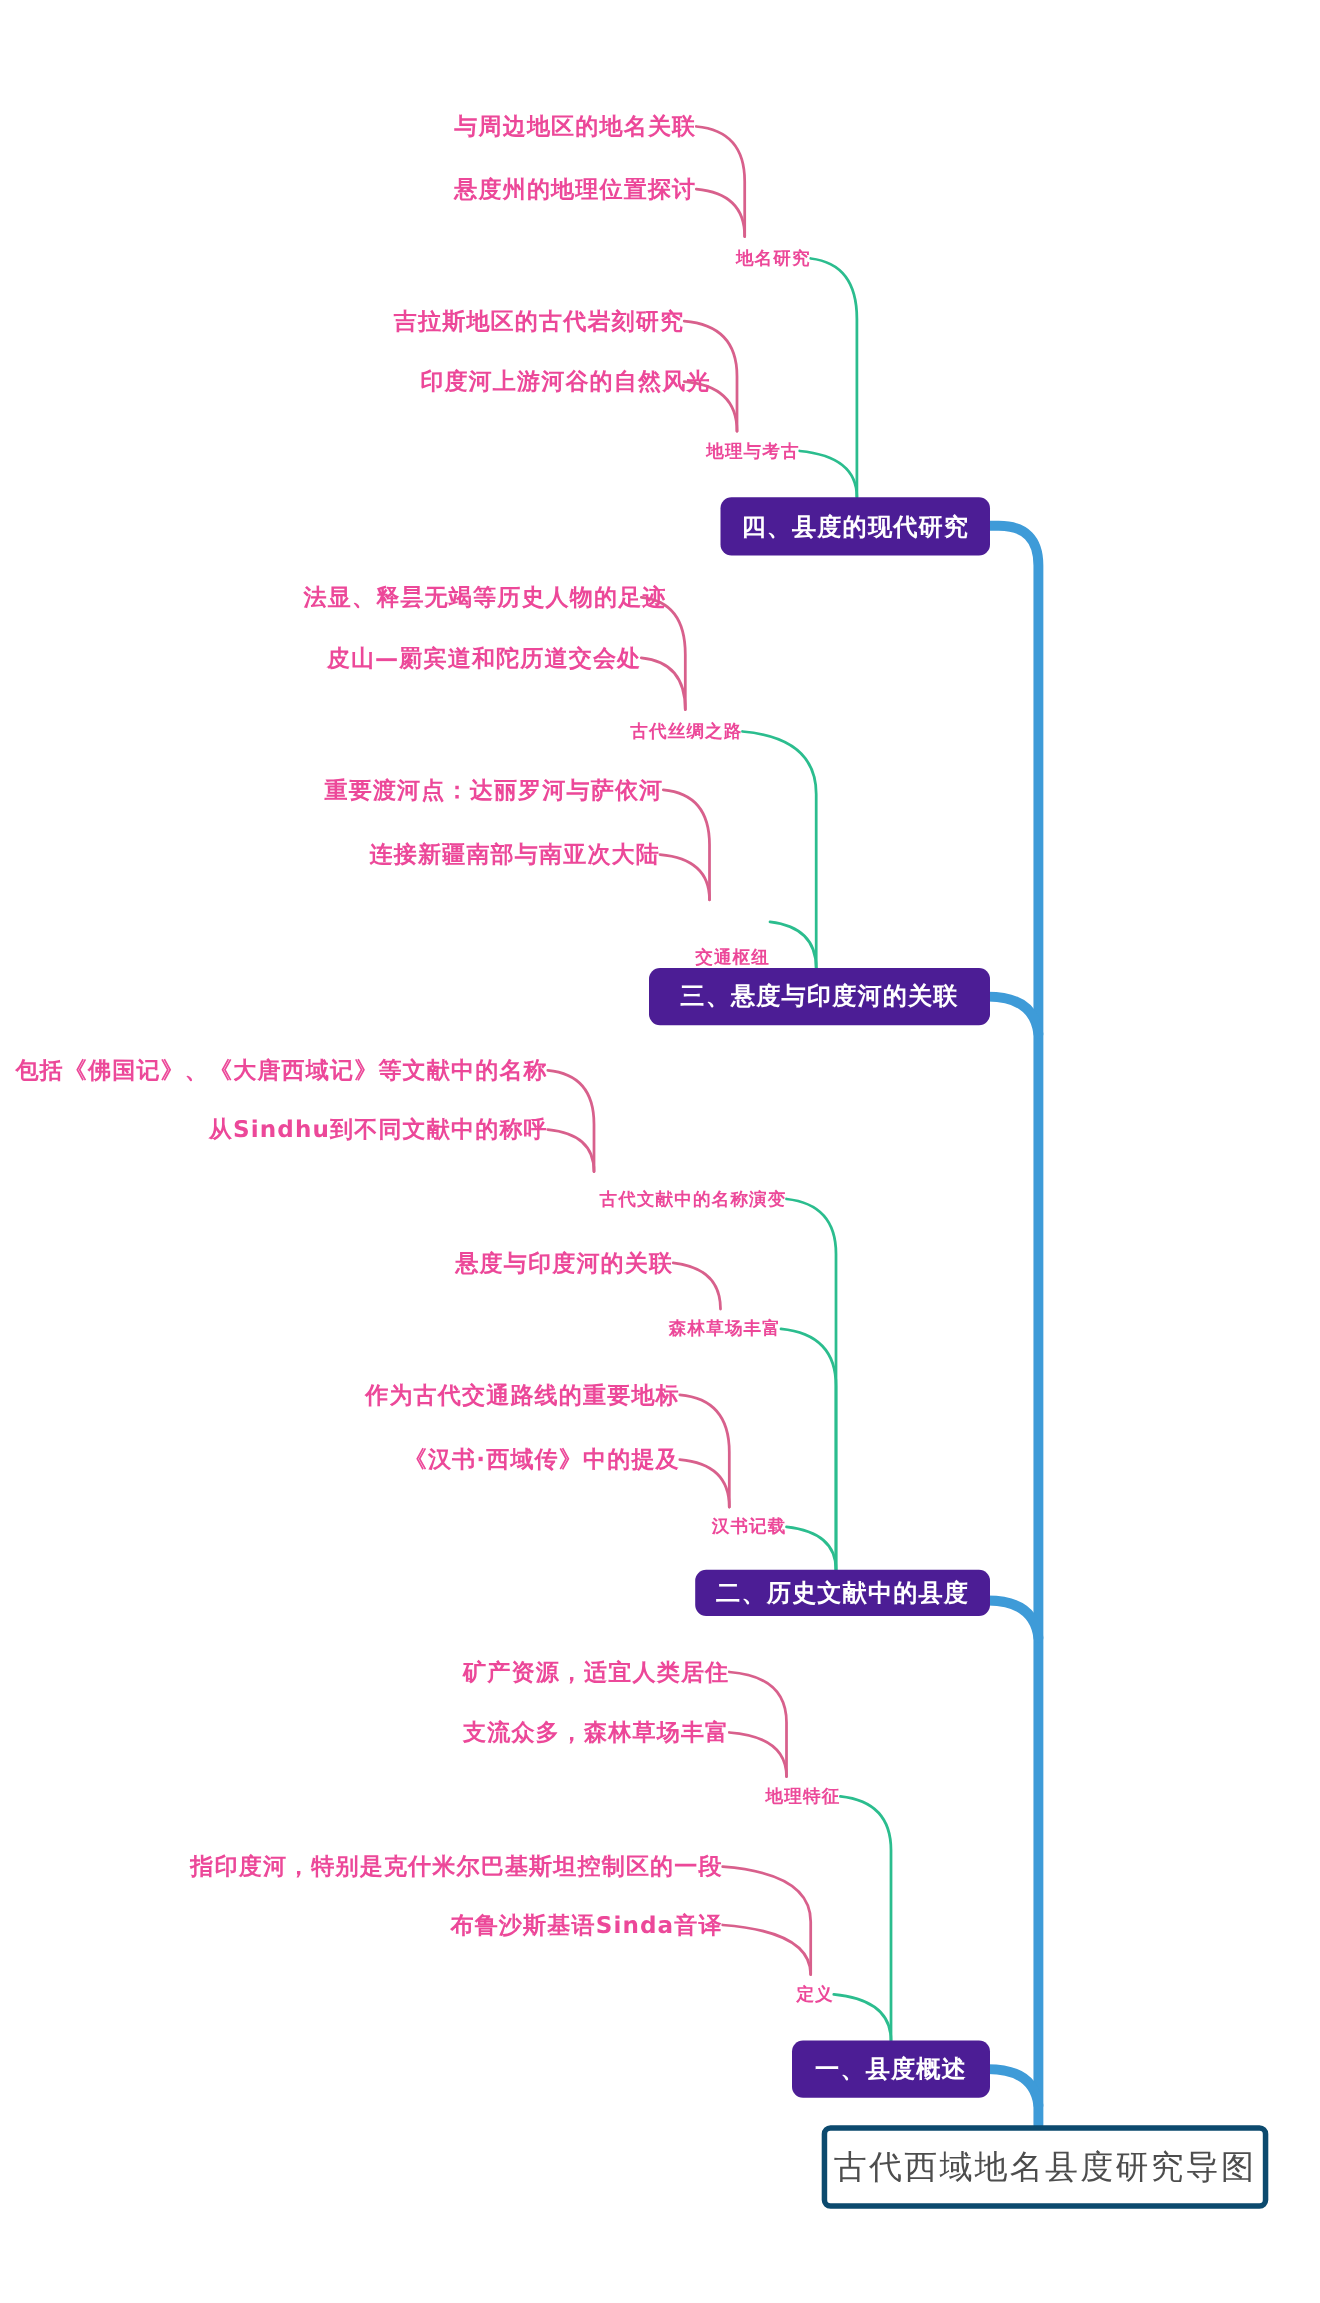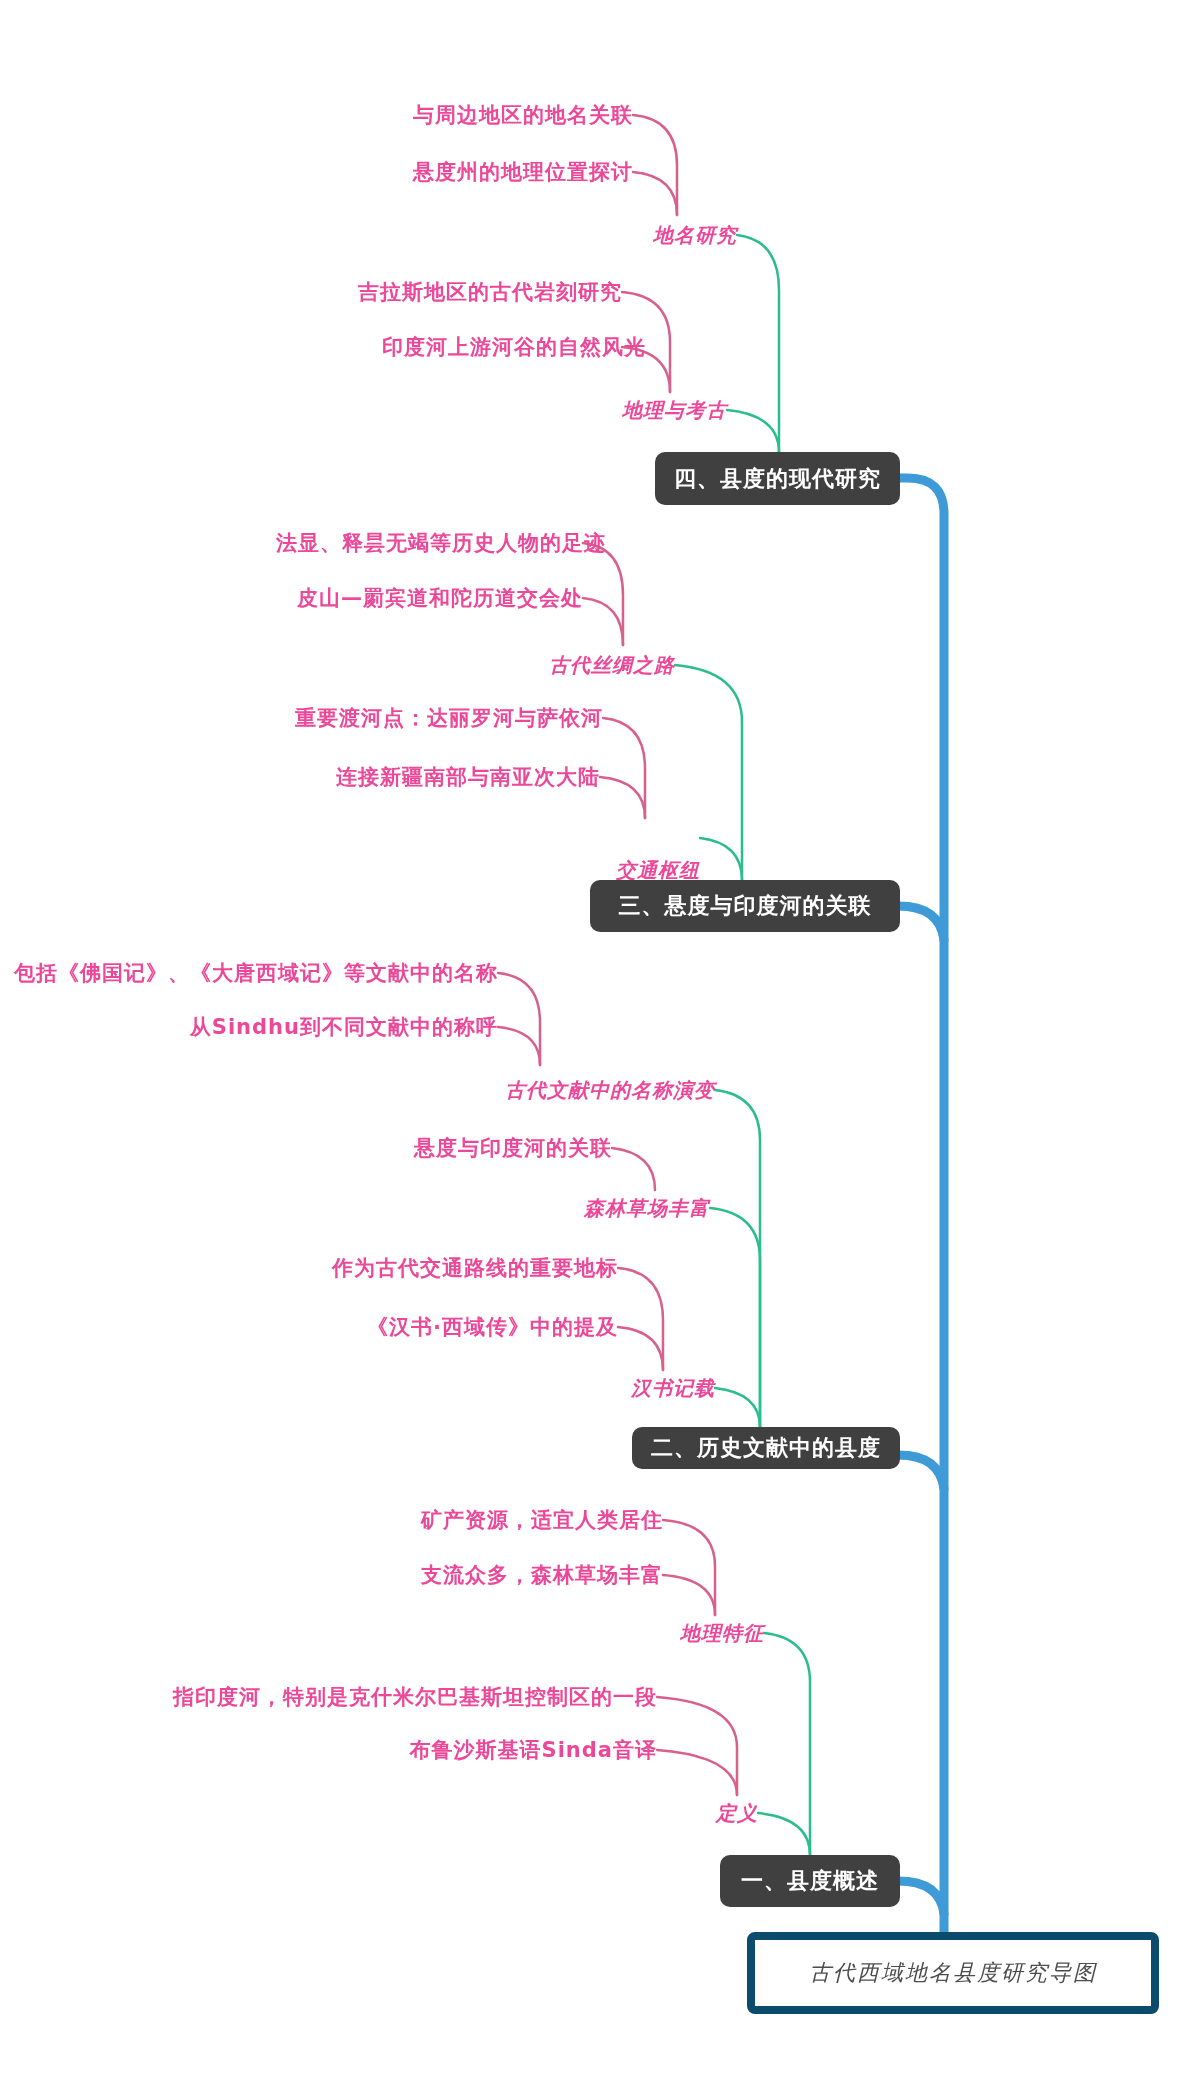--- a/index.html
+++ b/index.html
@@ -13,43 +13,42 @@
   #wires{position:absolute;left:0;top:0;}
   .leaf,.subtopic{
     position:absolute;
     white-space:nowrap;
     color:#ec4899;
     font-weight:bold;
     font-size:21px;
     line-height:30px;
     letter-spacing:1px;
   }
-  .subtopic{font-size:20px;font-style:italic;}
+  .subtopic{font-size:16px;}
   .branch-box{
     position:absolute;
-    background:#404040;
+    background:#4c1d95;
     border-radius:10px;
     color:#ffffff;
     font-weight:bold;
     font-size:22px;
     letter-spacing:1px;
     display:flex;align-items:center;justify-content:center;
     white-space:nowrap;
   }
   .root-box{
     position:absolute;
     background:#ffffff;
-    border:8px solid #0c4a6e;
+    border:5px solid #0c4a6e;
     border-radius:8px;
     color:#4D4D4D;
-    font-size:22px;
+    font-size:30px;
     letter-spacing:2px;
     display:flex;align-items:center;justify-content:center;
     white-space:nowrap;
-    font-style:italic;
   }
 </style>
 </head>
 <body>
 
 <div id="canvas">
 
   <svg id="wires" width="1200" height="2094" viewBox="0 0 1200 2094">
 
     <g stroke="#3E9BD8" stroke-width="9" fill="none" stroke-linecap="round" stroke-linejoin="round">

